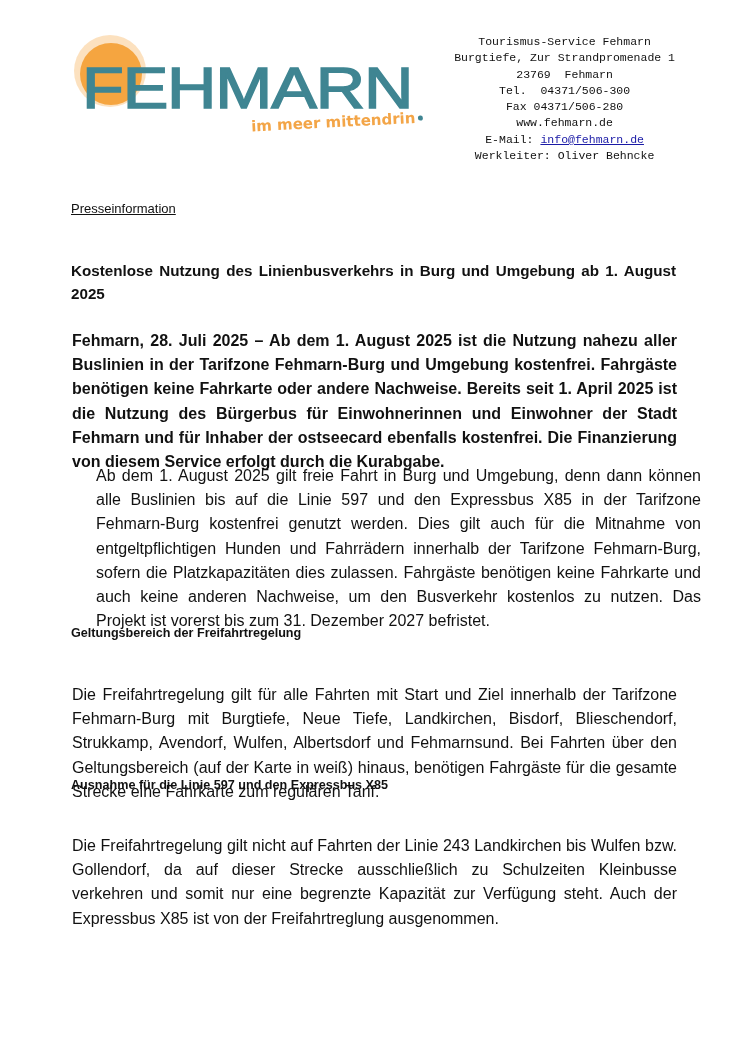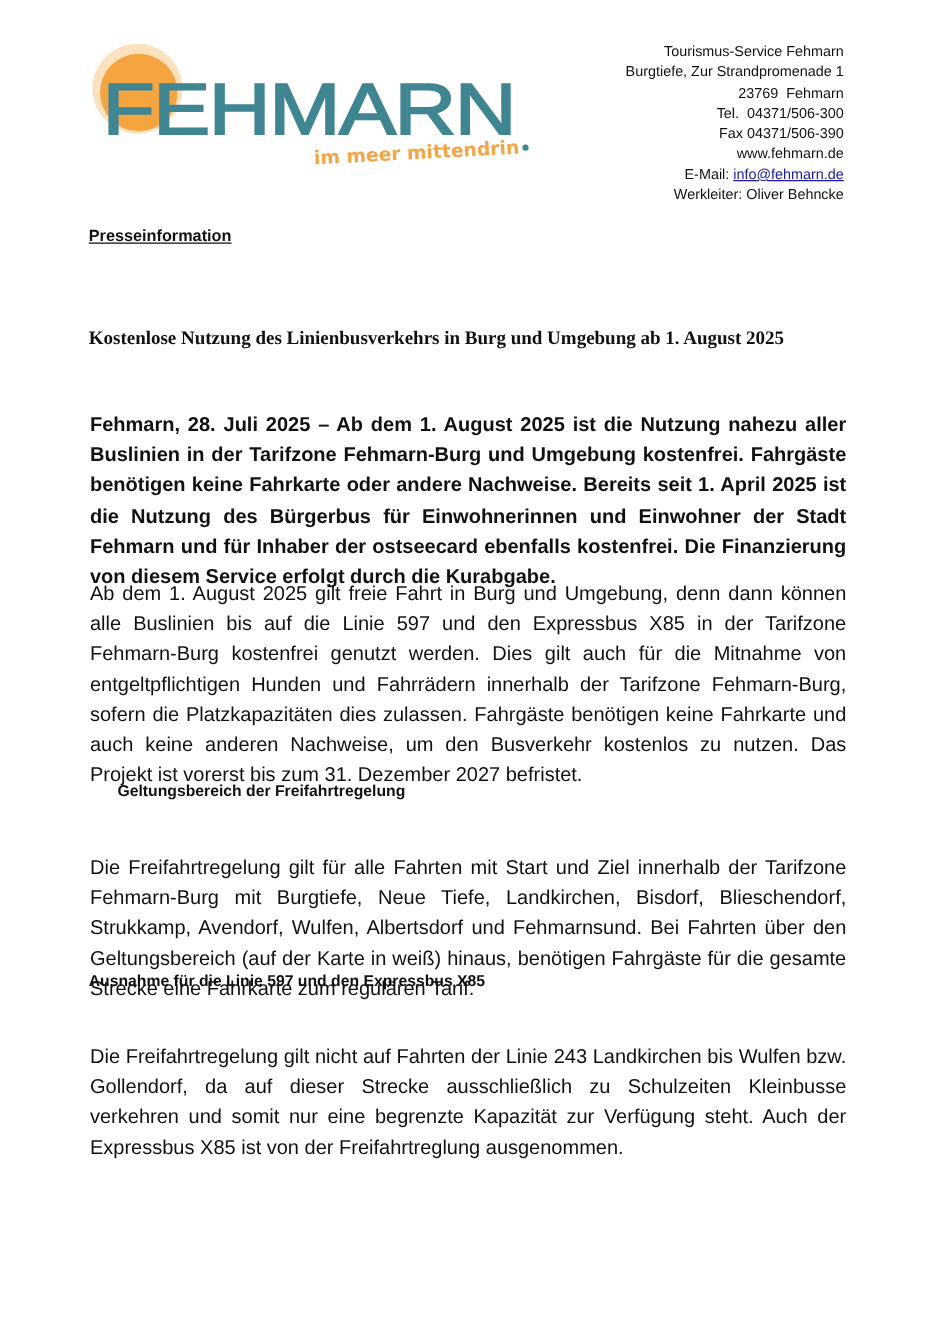--- a/index.html
+++ b/index.html
@@ -10,50 +10,50 @@
                  background: #f9c98a; opacity: 0.55; }
     .sun { position: absolute; left: 8px; top: 10px; width: 62px; height: 62px; border-radius: 50%;
            background: #f5a540; }
     .logo-word { position: absolute; left: 10px; top: 26px; font-family: "Liberation Sans", sans-serif;
                  font-size: 58px; line-height: 58px; font-weight: 400; letter-spacing: -1px; color: #3f8592;
                  transform: scaleX(1.18); transform-origin: left top; -webkit-text-stroke: 1.5px #3f8592; }
     .logo-tag { position: absolute; left: 179px; top: 80px; font-family: "DejaVu Sans", sans-serif;
                 font-size: 15px; font-weight: bold; color: #f3a547; transform: rotate(-3deg); white-space: nowrap; }
     .logo-dot { display: inline-block; width: 5px; height: 5px; border-radius: 50%; background: #3f8592; margin-left: 2px; vertical-align: middle; }
 
-    .contact { position: absolute; right: 71px; top: 34px; text-align: right; font-size: 11.5px; line-height: 16.3px; color: #111; }
+    .contact { position: absolute; right: 71px; top: 34px; text-align: center; font-size: 11.5px; line-height: 16.3px; color: #111; font-family: Liberation Mono, monospace; }
     .contact a { color: #1a1aa6; text-decoration: underline; }
 
-    .kicker { position: absolute; left: 71px; top: 181px; font-size: 13px; font-weight: bold; text-decoration: underline; }
-    .headline { position: absolute; left: 71px; top: 259px; width: 605px; font-size: 15.2px; font-weight: bold; line-height: 23px; text-align: justify; font-family: Liberation Serif, serif; }
+    .kicker { position: absolute; left: 71px; top: 201px; font-size: 13px; font-weight: normal; text-decoration: underline; }
+    .headline { position: absolute; left: 71px; top: 259px; width: 605px; font-size: 15.2px; font-weight: bold; line-height: 23px; text-align: justify; }
     .content { position: absolute; left: 72px; width: 605px; font-size: 16px; line-height: 24.2px; text-align: justify; }
     .lead { top: 329px; font-weight: bold; }
-    .p1 { top: 464px; }
+    .p1 { top: 464px; margin-left: 24px; }
     .h2 { position: absolute; left: 71px; font-size: 12.6px; font-weight: bold; }
-    .h2a { top: 626px; margin-left: 23px; }
+    .h2a { top: 626px; }
     .p2 { top: 683px; }
     .h2b { top: 778px; }
     .p3 { top: 834px; }
   </style>
 </head>
 <body>
 
 <div class="logo">
   <div class="sun-outer"></div>
   <div class="sun"></div>
   <div class="logo-word">FEHMARN</div>
   <div class="logo-tag"><span>im meer mittendrin</span><span class="logo-dot"></span></div>
 </div>
 
 <div class="contact">
   <div>Tourismus-Service Fehmarn</div>
   <div>Burgtiefe, Zur Strandpromenade 1</div>
   <div style="white-space:pre">23769  Fehmarn</div>
   <div style="white-space:pre">Tel.  04371/506-300</div>
-  <div>Fax 04371/506-390</div>
+  <div>Fax 04371/506-280</div>
   <div>www.fehmarn.de</div>
   <div><span style="white-space:pre">E-Mail: </span><a>info@fehmarn.de</a></div>
   <div>Werkleiter: Oliver Behncke</div>
 </div>
 
 <div class="kicker">Presseinformation</div>
 <div class="headline">Kostenlose Nutzung des Linienbusverkehrs in Burg und Umgebung ab 1. August 2025</div>
 <div class="content lead">Fehmarn, 28. Juli 2025 – Ab dem 1. August 2025 ist die Nutzung nahezu aller Buslinien in der Tarifzone Fehmarn-Burg und Umgebung kostenfrei. Fahrgäste benötigen keine Fahrkarte oder andere Nachweise. Bereits seit 1. April 2025 ist die Nutzung des Bürgerbus für Einwohnerinnen und Einwohner der Stadt Fehmarn und für Inhaber der ostseecard ebenfalls kostenfrei. Die Finanzierung von diesem Service erfolgt durch die Kurabgabe.</div>
 <div class="content p1">Ab dem 1. August 2025 gilt freie Fahrt in Burg und Umgebung, denn dann können alle Buslinien bis auf die Linie 597 und den Expressbus X85 in der Tarifzone Fehmarn-Burg kostenfrei genutzt werden. Dies gilt auch für die Mitnahme von entgeltpflichtigen Hunden und Fahrrädern innerhalb der Tarifzone Fehmarn-Burg, sofern die Platzkapazitäten dies zulassen. Fahrgäste benötigen keine Fahrkarte und auch keine anderen Nachweise, um den Busverkehr kostenlos zu nutzen. Das Projekt ist vorerst bis zum 31. Dezember 2027 befristet.</div>
 <div class="h2 h2a">Geltungsbereich der Freifahrtregelung</div>

